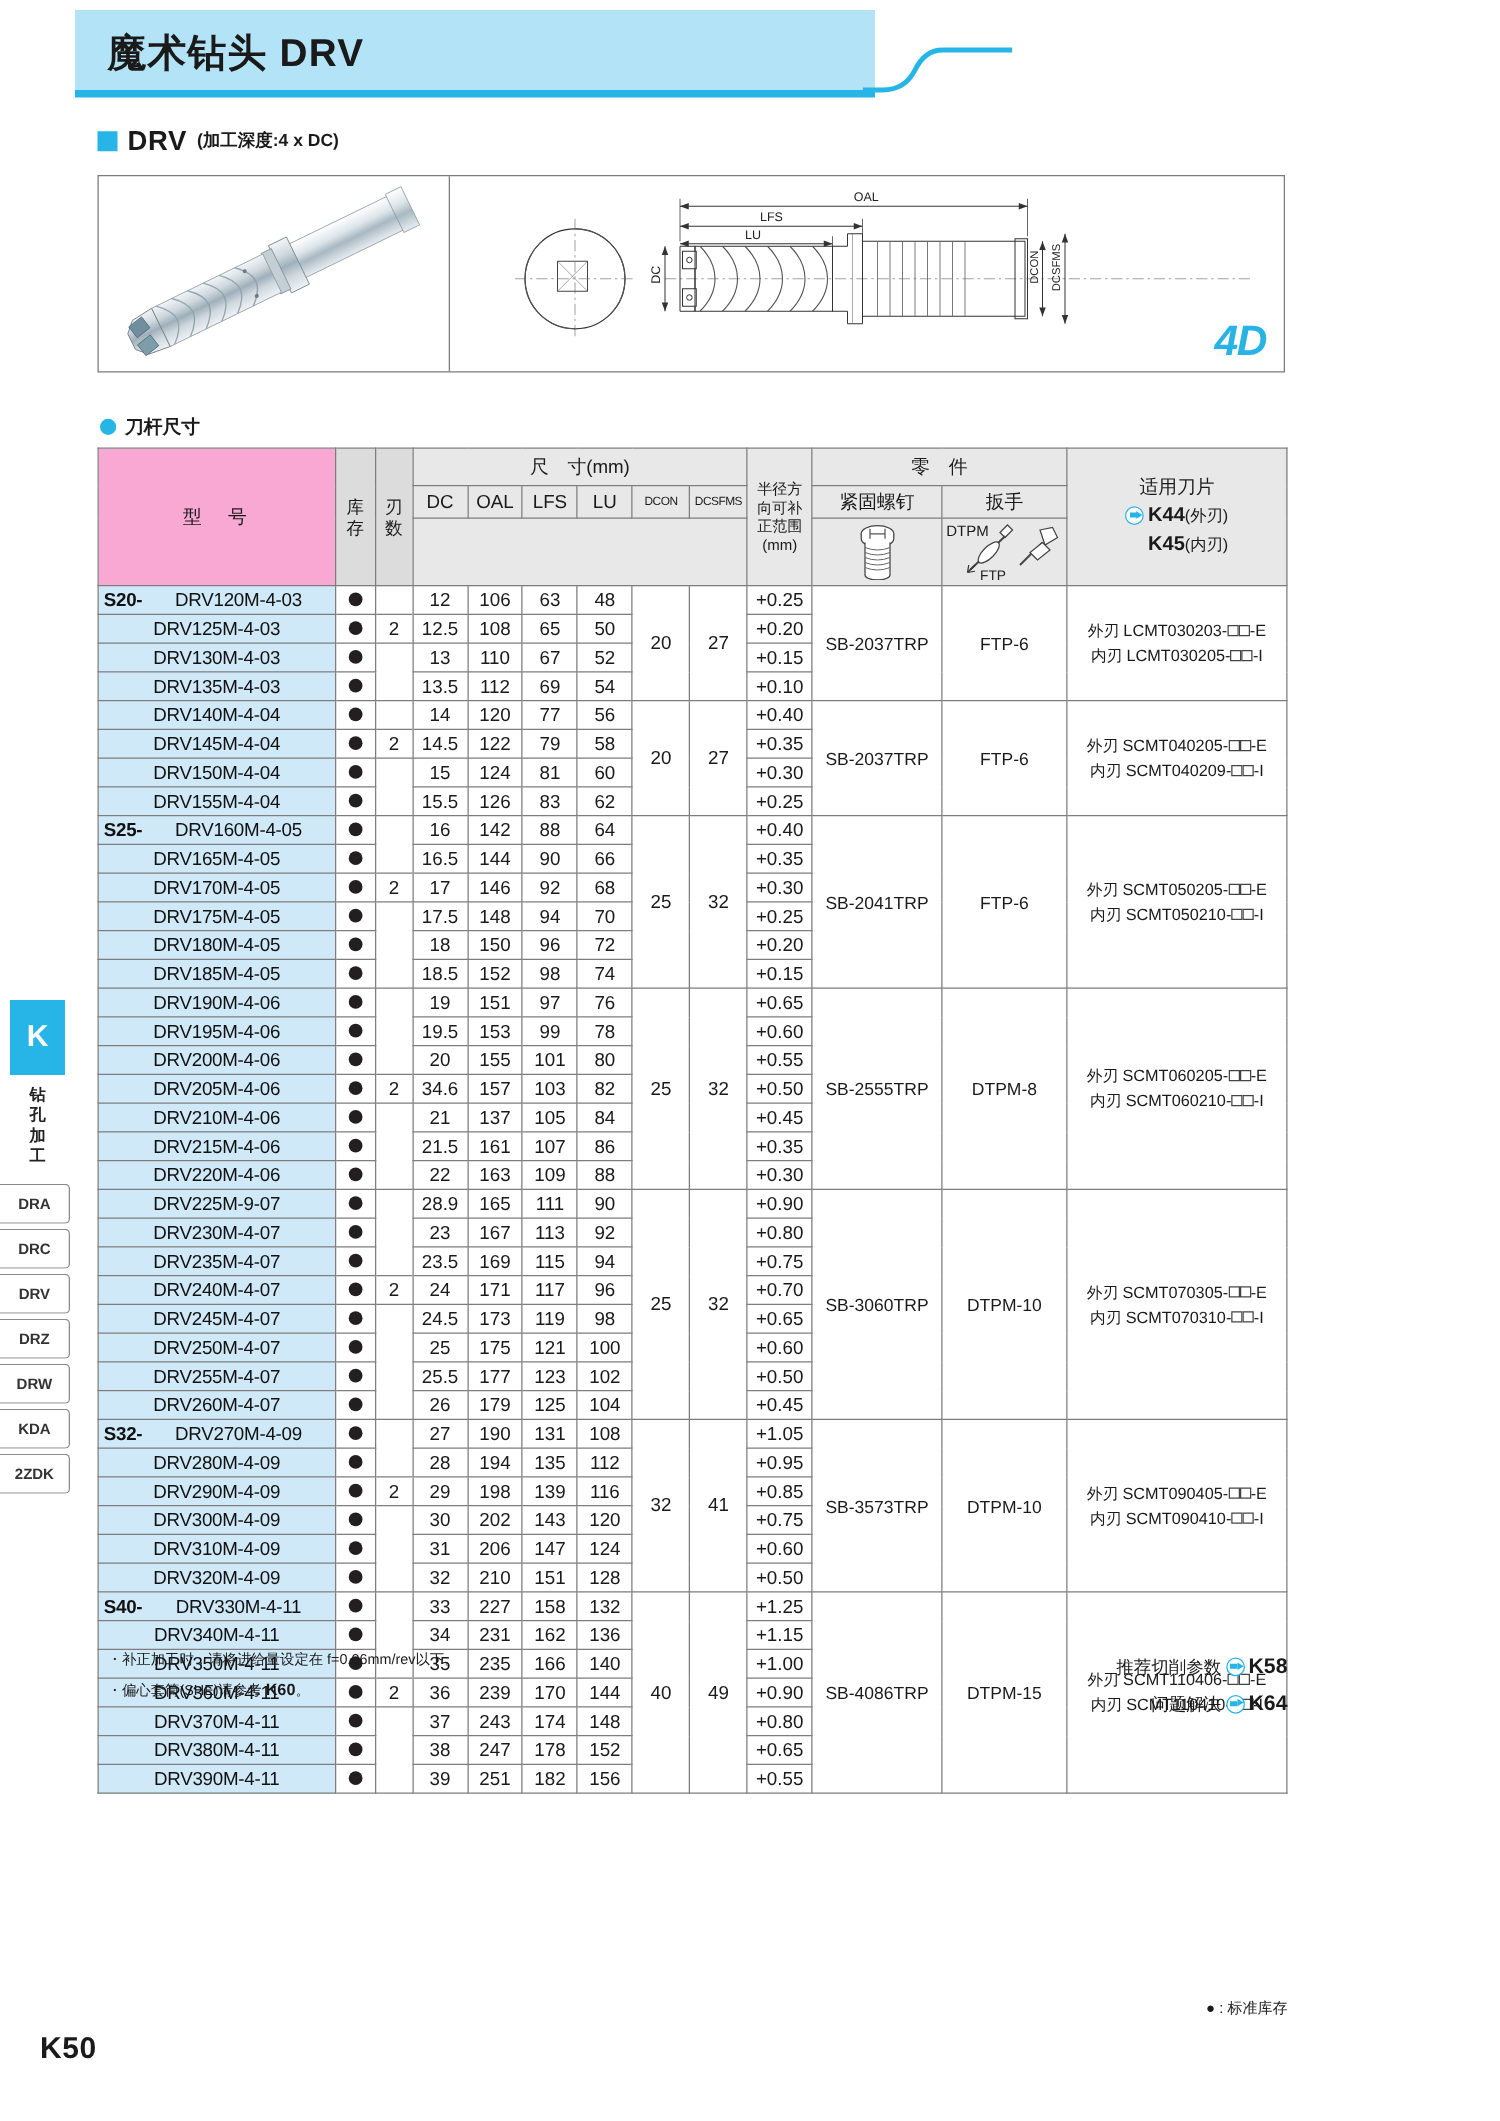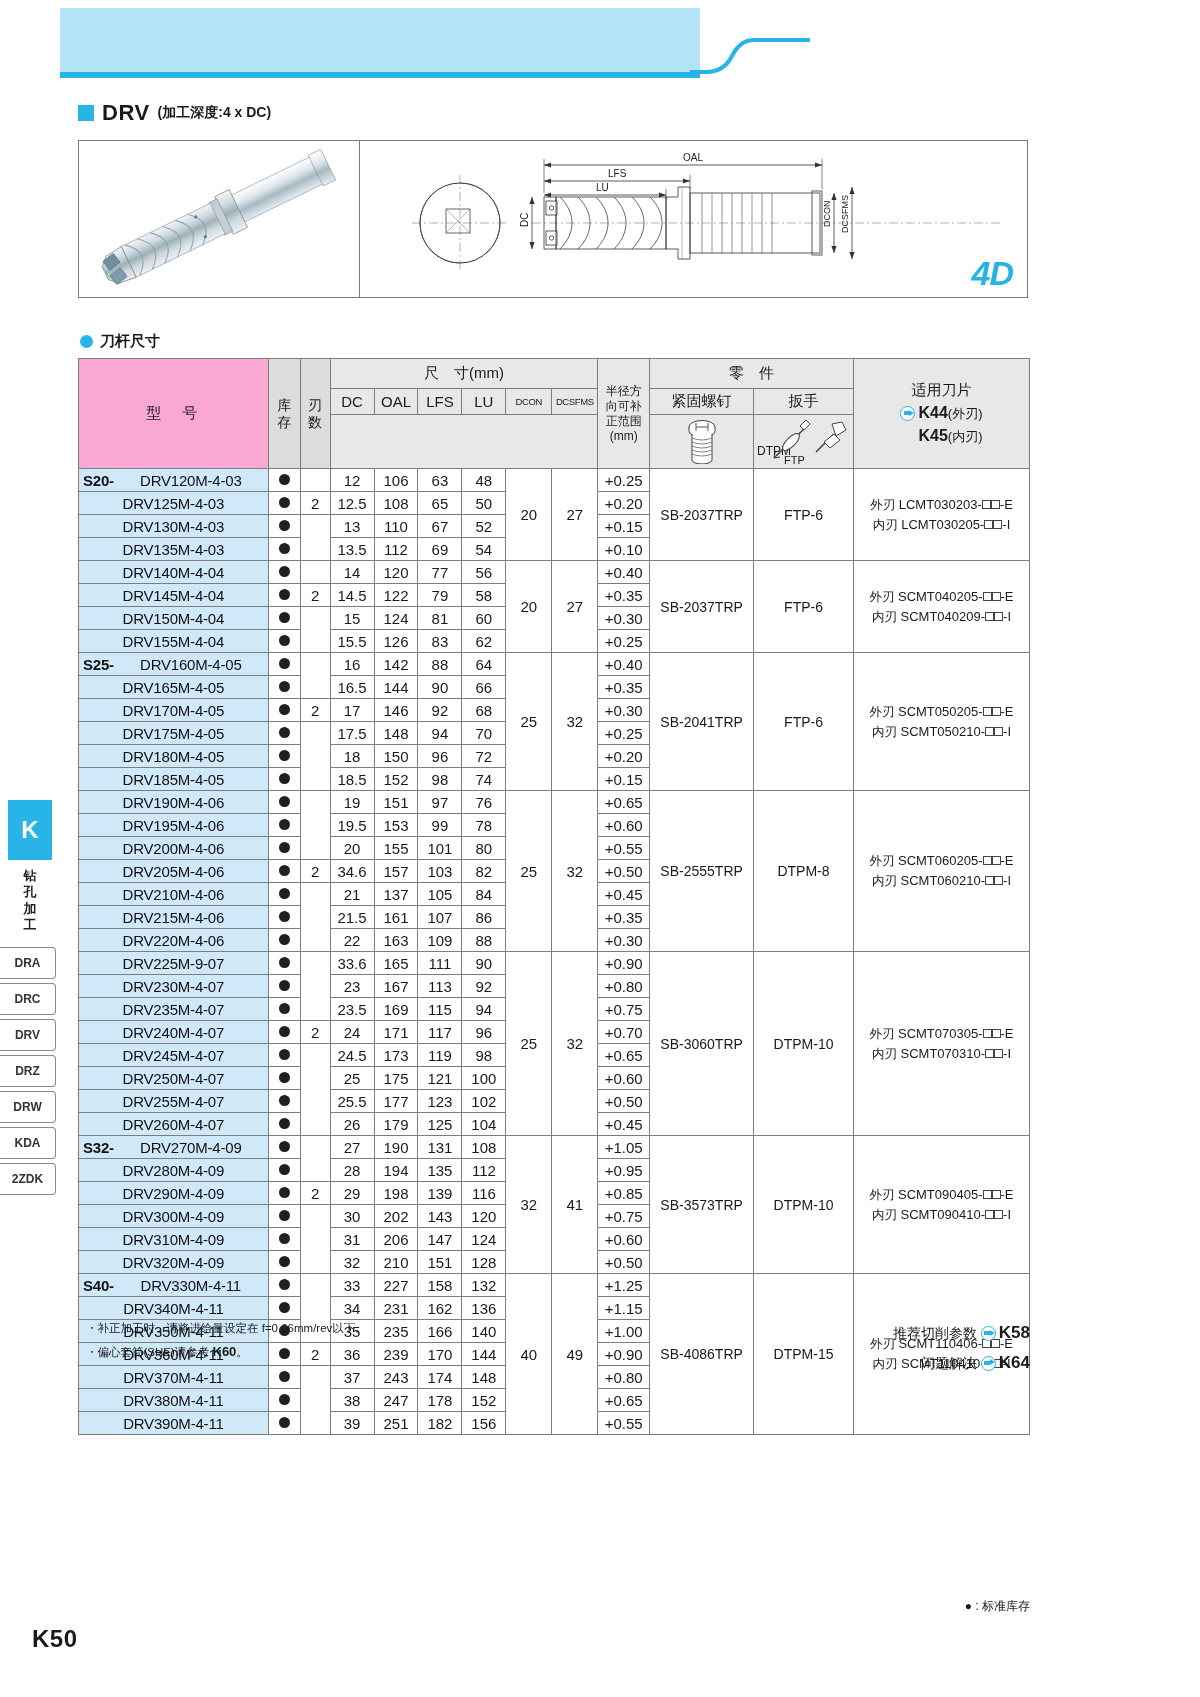--- a/index.html
+++ b/index.html
@@ -180,20 +180,21 @@
 
 <div class="page-header">
   <div class="hdr-band"></div>
   <div class="hdr-band2"></div>
   <div class="hdr-swoosh">
     <svg width="120" height="72" viewBox="0 0 120 72">
       <path d="M0,0 L40,0 L40,52 Q42,64 58,64 L120,64 L120,72 L0,72 Z" fill="#b3e3f7" opacity="0"></path>
       <path d="M0,64 L16,64 Q34,64 42,48 Q50,32 64,32 L120,32" fill="none" stroke="#27b5e8" stroke-width="4"></path>
     </svg>
   </div>
+  <div class="hdr-title">魔术钻头 DRV</div>
 </div>
 
 <div class="sub-row">
   <span class="sub-sq"></span>
   <span class="sub-main">DRV</span>
   <span class="sub-paren">(加工深度:4 x DC)</span>
 </div>
 
 <div class="imgbox">
   <div class="divider"></div>
@@ -421,21 +422,21 @@
             <path d="M13,22 Q23,26 33,22"></path>
               <path d="M13,26 Q23,30 33,26"></path>
             <path d="M13,30 Q23,34 33,30"></path>
               <path d="M13,34 Q23,38 33,34"></path>
             <path d="M13,38 Q23,42 33,38"></path>
           </g>
         </svg>
       </td>
       <td class="hcell-lite">
         <div style="position:relative;width:98px;height:52px;">
-          <span style="position:absolute;left:3px;top:2px;font-size:12px;margin-top:26px;">DTPM</span>
+          <span style="position:absolute;left:3px;top:2px;font-size:12px;">DTPM</span>
           <svg style="position:absolute;left:0;top:0;" width="98" height="52" viewBox="0 0 98 52">
             <g stroke="#444" stroke-width="1" fill="#fff">
               <path d="M46,10 L52,4 L56,8 L50,14 Z"></path>
               <path d="M50,13 L22,40" stroke-width="1.6"></path>
               <ellipse cx="37" cy="26" rx="11" ry="4.5" transform="rotate(-45 37 26)"></ellipse>
               <path d="M78,8 L88,6 L92,14 L82,20 Z"></path>
               <path d="M80,18 L62,36" stroke-width="1.6"></path>
               <path d="M80,18 L86,24 L76,32 L70,26 Z"></path>
             </g>
             <path d="M26,36 L20,42 M20,42 l6,-1 M20,42 l1,-6" stroke="#333" stroke-width="1" fill="none"></path>
@@ -676,21 +677,21 @@
         <td class="num">22</td>
         <td class="num">163</td>
         <td class="num">109</td>
         <td class="num">88</td>
         <td class="tol">+0.30</td>
       </tr>
       <tr>
         <td class="model-cell"><span>DRV225M-9-07</span></td>
         <td class="stock-cell"><span class="dot"></span></td>
         <td rowspan="3" style="border-bottom: none;"></td>
-        <td class="num">33.6</td>
+        <td class="num">28.9</td>
         <td class="num">165</td>
         <td class="num">111</td>
         <td class="num">90</td>
         <td rowspan="8" class="num">25</td>
         <td rowspan="8" class="num">32</td>
         <td class="tol">+0.90</td>
         <td rowspan="8" class="part">SB-3060TRP</td>
         <td rowspan="8" class="part">DTPM-10</td>
         <td rowspan="8" class="insert-cell">
           <div><span class="cjk">外刃 </span><span>SCMT070305-</span><span class="sqbox"></span><span class="sqbox"></span><span>-E</span></div>

